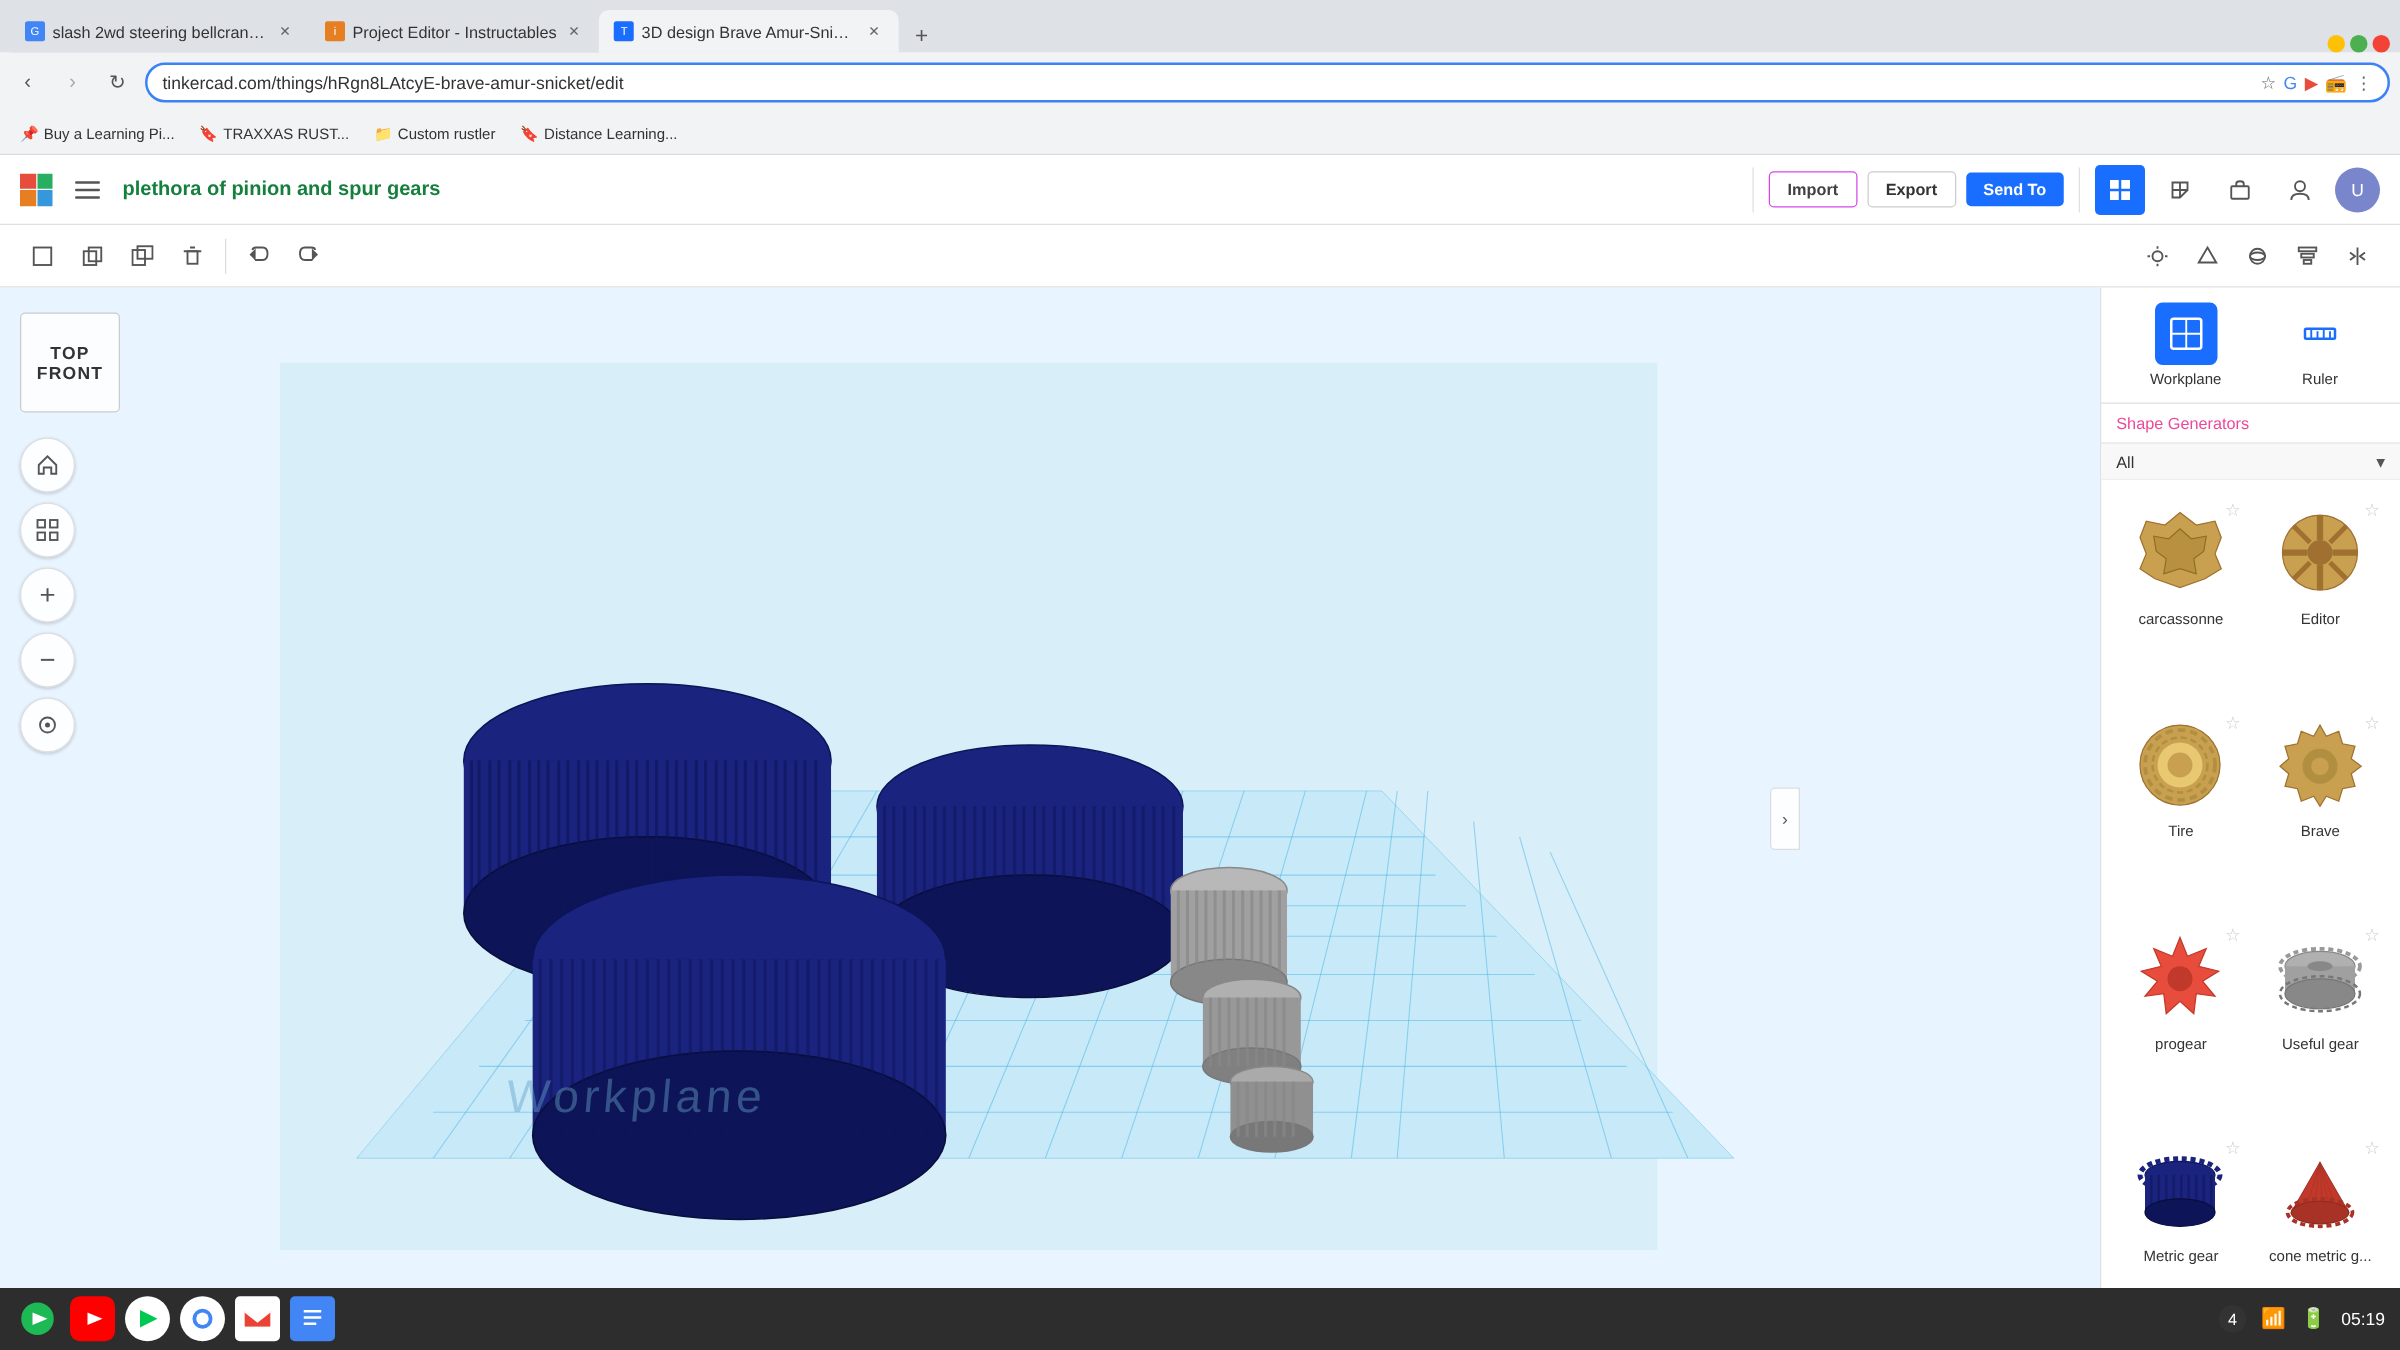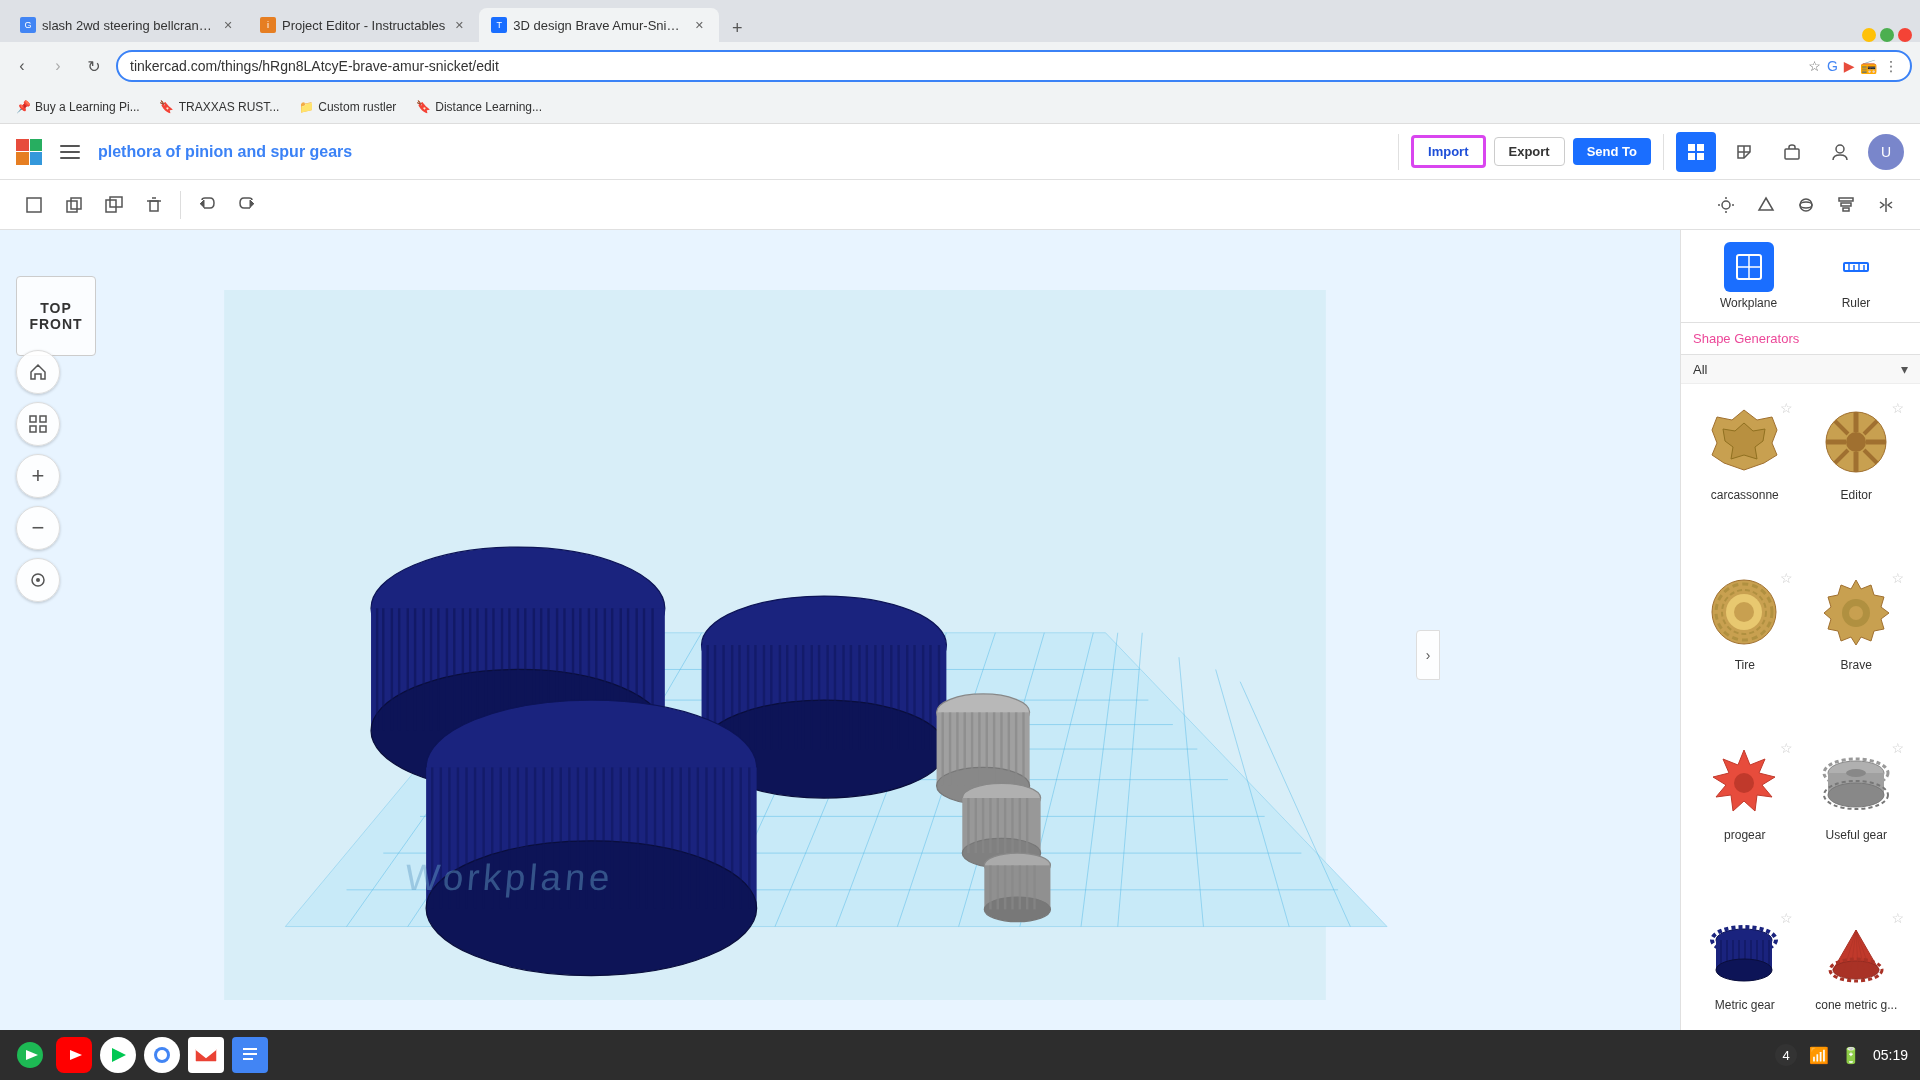--- a/index.html
+++ b/index.html
@@ -20,26 +20,26 @@
     .address-icons { display: flex; gap: 6px; align-items: center; color: #666; }
 
     .bookmarks-bar { display: flex; align-items: center; padding: 4px 8px; height: 34px; background: #f1f3f4; border-bottom: 1px solid #ddd; gap: 4px; font-size: 12px; }
     .bookmark-item { display: flex; align-items: center; padding: 2px 8px; border-radius: 4px; cursor: pointer; color: #333; gap: 4px; white-space: nowrap; }
 
     
     .app-container { display: flex; flex-direction: column; height: calc(1080px - 42px - 48px - 34px); }
     .app-header { display: flex; align-items: center; height: 56px; background: #fff; border-bottom: 1px solid #e0e0e0; padding: 0 16px; gap: 12px; }
     .hamburger-btn { width: 32px; height: 32px; display: flex; flex-direction: column; align-items: center; justify-content: center; gap: 4px; cursor: pointer; }
     .hamburger-line { width: 20px; height: 2px; background: #555; border-radius: 1px; }
-    .project-title { font-size: 16px; font-weight: 600; color: #3b82f6; flex: 1; }
+    .project-title { font-size: 16px; font-weight: 600; color: #15803d; flex: 1; }
     .header-right { display: flex; align-items: center; gap: 8px; }
     .header-btn { display: flex; align-items: center; justify-content: center; width: 40px; height: 40px; border-radius: 4px; cursor: pointer; color: #555; }
     .header-btn.active { background: #1a6eff; color: #fff; }
     .action-btn { padding: 6px 14px; font-size: 13px; font-weight: 600; border-radius: 4px; cursor: pointer; border: none; }
-    .import-btn { background: #fff; border: 3px solid #d946ef; color: #1d4ed8; }
+    .import-btn { background: #fff; border: 1px solid #d946ef; color: #404040; }
     .export-btn { background: #fff; border: 1px solid #ccc; color: #333; }
     .sendto-btn { background: #1a6eff; color: #fff; border: none; }
 
     
     .toolbar { display: flex; align-items: center; height: 50px; background: #fff; border-bottom: 1px solid #e0e0e0; padding: 0 16px; gap: 4px; }
     .tool-btn { width: 36px; height: 36px; display: flex; align-items: center; justify-content: center; border-radius: 4px; cursor: pointer; color: #555; font-size: 18px; border: 1px solid transparent; }
     .tool-separator { width: 1px; height: 28px; background: #ddd; margin: 0 4px; }
     .toolbar-spacer { flex: 1; }
 
     
@@ -281,21 +281,21 @@
           <polyline points="3,6 7,9 3,12" fill="none" stroke="#555" stroke-width="1.5"></polyline>
           <polyline points="15,6 11,9 15,12" fill="none" stroke="#555" stroke-width="1.5"></polyline>
         </svg>
     </div>
   </div>
 
   <div class="main-area">
 
     <div class="viewport">
 
-      <div class="orientation-cube" style="left:16px;top:20px;margin-top:26px;">
+      <div class="orientation-cube" style="left:16px;top:20px;">
         <div class="cube-top">TOP</div>
         <div class="cube-front">FRONT</div>
       </div>
 
       <div style="position:absolute;left:16px;top:120px;display:flex;flex-direction:column;gap:8px;">
         <div class="vp-btn">
           <svg width="20" height="20" viewBox="0 0 20 20">
               <path d="M3 10 L10 3 L17 10 L17 17 L13 17 L13 12 L7 12 L7 17 L3 17 Z" fill="none" stroke="#555" stroke-width="1.5"></path>
             </svg>
         </div>

